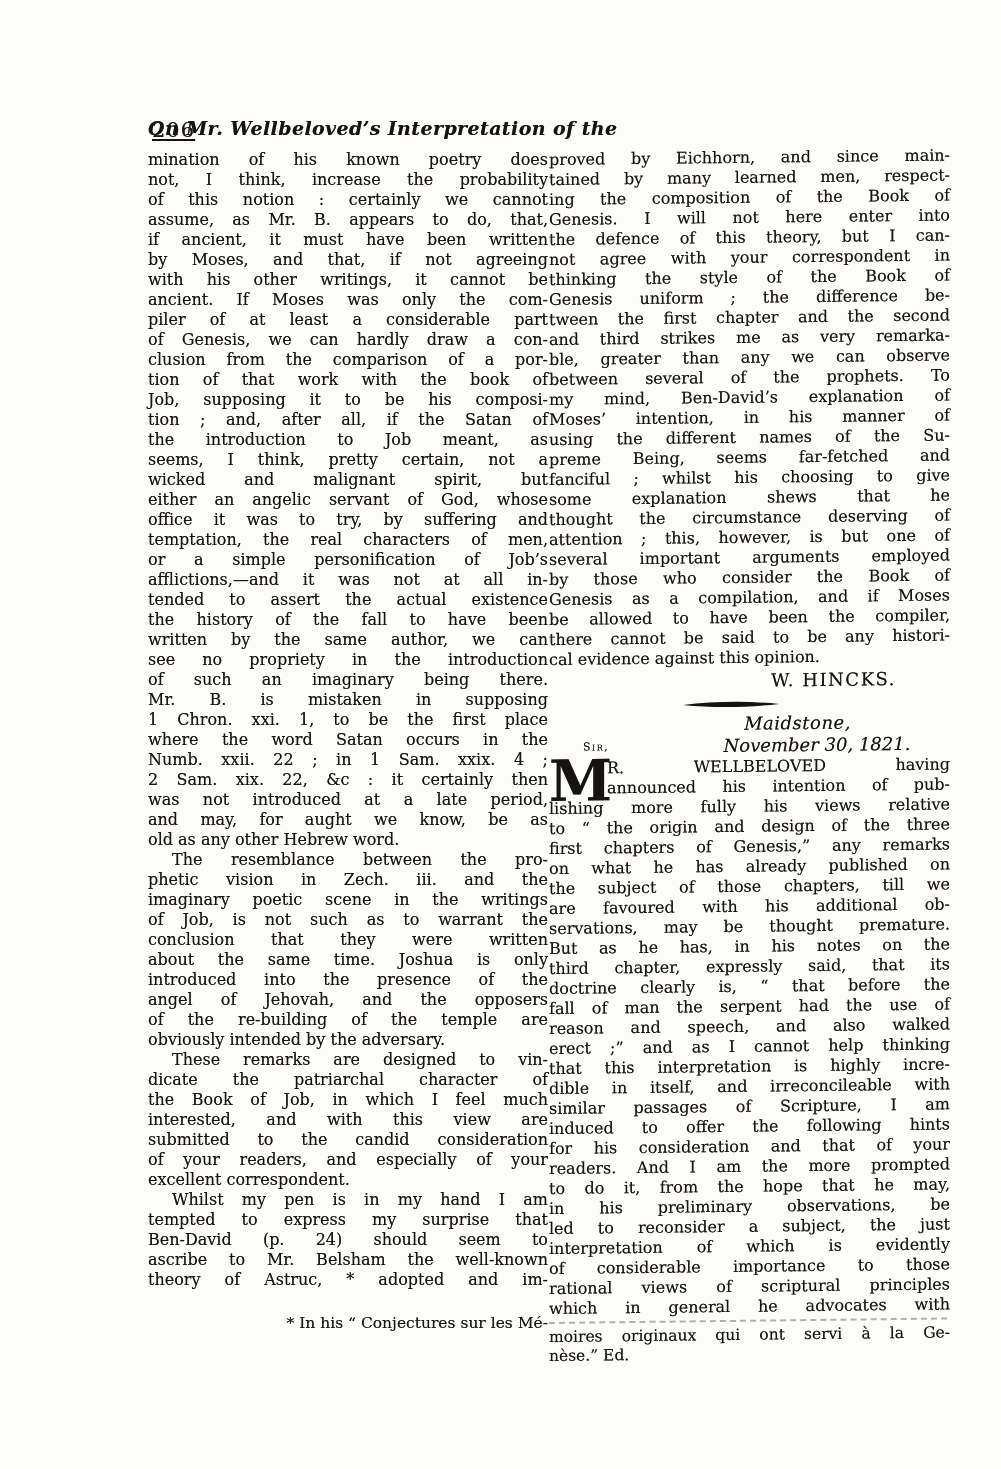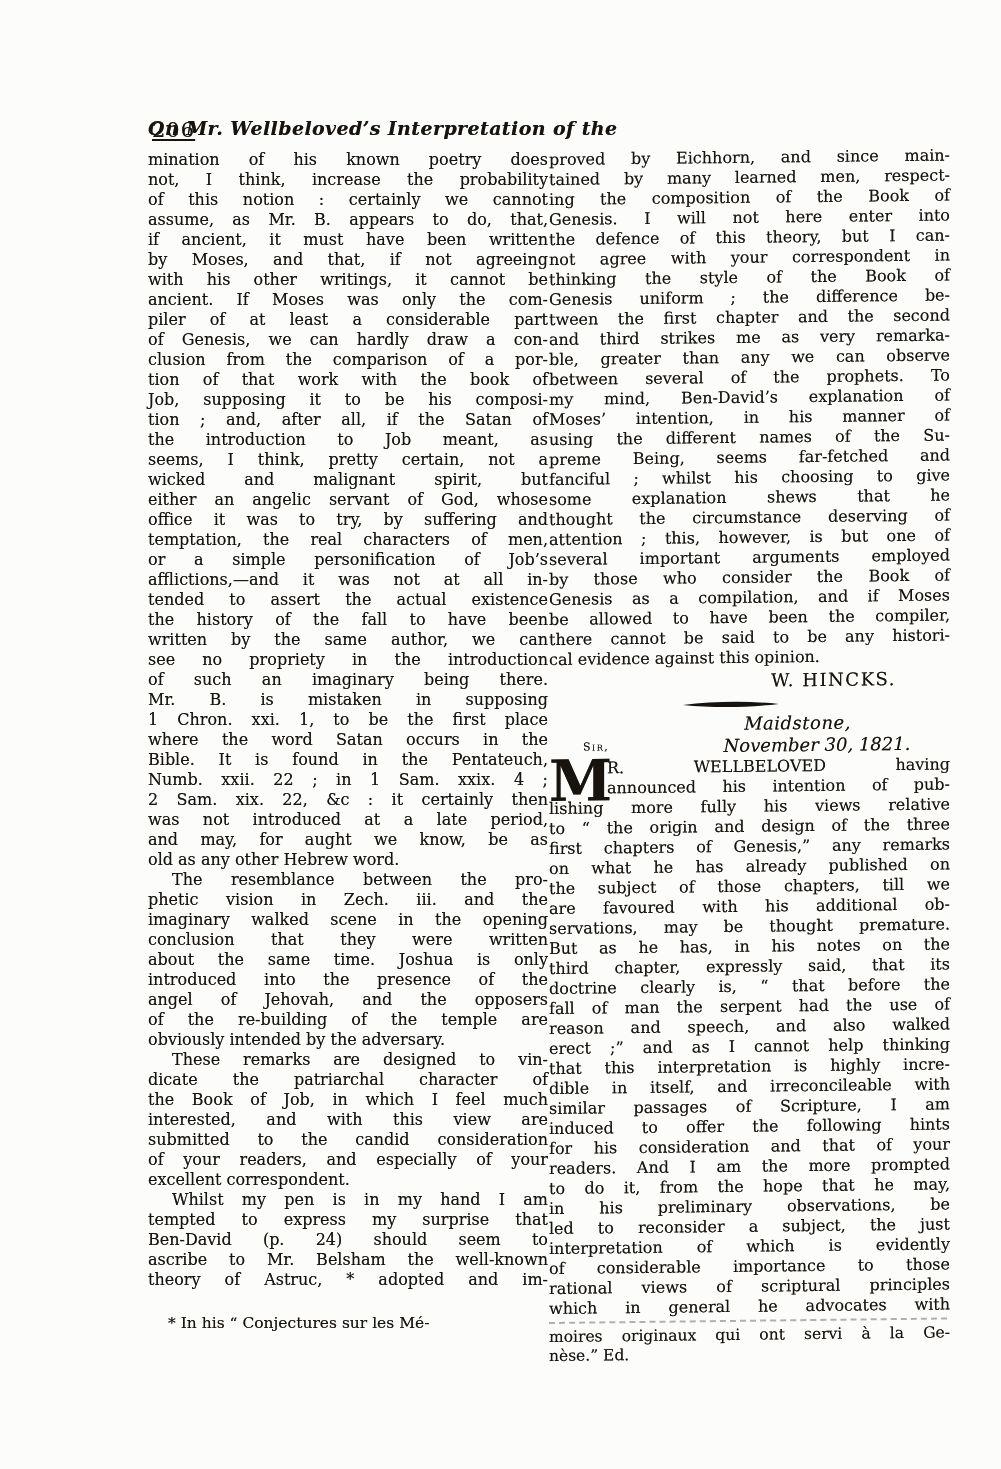--- a/index.html
+++ b/index.html
@@ -22,21 +22,21 @@
   .col {
     position:absolute; top:150px; width:400px;
     font-size:16px; line-height:20px;
   }
   .col-left  { left:148px; }
   .col-right { left:549px; width:401px; transform:skewY(-0.65deg); transform-origin:0 0; }
   .line { text-align:justify; text-align-last:justify; }
   .line.indent  { text-indent:24px; }
   .line.endline { text-align-last:left; }
   .footnote { font-size:15.5px; line-height:19px; }
-  .footnote-left { margin-top:24px; padding-left:20px; }
+  .footnote-left { margin-top:24px; padding-left:20px;text-align:right; }
   .signature {
     text-align:right; padding-right:54px; margin-top:2px;
     font-size:18px; letter-spacing:1.5px; height:22px; line-height:22px;
   }
   .divider { height:9px; margin:8px 0 4px 0; }
   .divider svg { display:block; margin-left:134px; }
   .place {
     font-style:italic; font-size:18px; height:22px; line-height:22px;
     text-align:center; padding-left:96px; letter-spacing:.5px;
   }
@@ -94,29 +94,29 @@
         <div class="line">or a simple personification of Job’s</div>
         <div class="line">afflictions,—and it was not at all in-</div>
         <div class="line">tended to assert the actual existence</div>
         <div class="line">the history of the fall to have been</div>
         <div class="line">written by the same author, we can</div>
         <div class="line">see no propriety in the introduction</div>
         <div class="line">of such an imaginary being there.</div>
         <div class="line">Mr. B. is mistaken in supposing</div>
         <div class="line">1 Chron. xxi. 1, to be the first place</div>
         <div class="line">where the word Satan occurs in the</div>
-        <div class="line">Bible.  It is found in the Pentateuch,</div>
         <div class="line">Numb. xxii. 22 ; in 1 Sam. xxix. 4 ;</div>
         <div class="line">2 Sam. xix. 22, &amp;c : it certainly then</div>
         <div class="line">was not introduced at a late period,</div>
         <div class="line">and may, for aught we know, be as</div>
         <div class="line endline">old as any other Hebrew word.</div>
         <div class="line indent">The resemblance between the pro-</div>
         <div class="line">phetic vision in Zech. iii. and the</div>
-        <div class="line">imaginary walked scene in the opening</div>
+        <div class="line">imaginary poetic scene in the writings</div>
+        <div class="line">of Job, is not such as to warrant the</div>
         <div class="line">conclusion that they were written</div>
         <div class="line">about the same time.  Joshua is only</div>
         <div class="line">introduced into the presence of the</div>
         <div class="line">angel of Jehovah, and the opposers</div>
         <div class="line">of the re-building of the temple are</div>
         <div class="line endline">obviously intended by the adversary.</div>
         <div class="line indent">These remarks are designed to vin-</div>
         <div class="line">dicate the patriarchal character of</div>
         <div class="line">the Book of Job, in which I feel much</div>
         <div class="line">interested, and with this view are</div>

